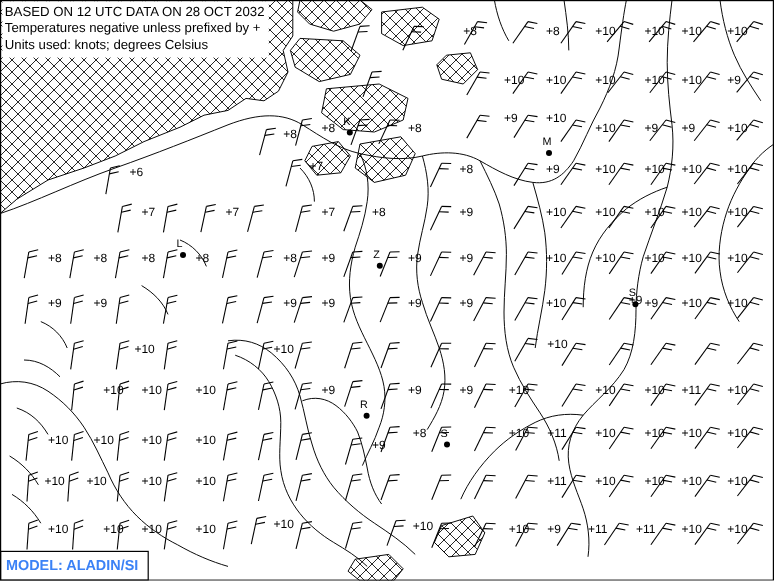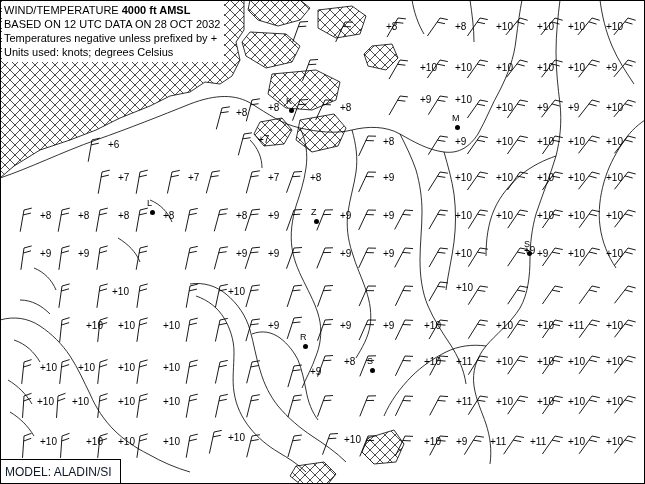--- a/index.html
+++ b/index.html
@@ -3,21 +3,21 @@
 <meta charset="utf-8">
 <style>
   html,body{margin:0;padding:0;background:#fff;}
   body{font-family:"Liberation Sans", sans-serif;}
   #root{position:relative;width:645px;height:484px;background:#fff;overflow:hidden;}
   #map{position:absolute;left:0;top:0;width:645px;height:484px;}
   .hdr{position:absolute;left:2px;top:1px;background:#fff;padding:2px 4px 3px 2px;z-index:40;line-height:14px;}
   .hdr div{font-size:11px;color:#000;white-space:nowrap;}
   .hdr .b{font-weight:bold;}
   .footer{position:absolute;left:0;bottom:0;background:#fff;border:1px solid #000;padding:2px 8px 3px 4px;z-index:40;}
-  .footer span{font-size:12px;font-weight:normal;color:#0f172a;}
+  .footer span{font-size:12px;font-weight:bold;color:#3b82f6;}
   .temp{position:absolute;font-size:10px;color:#000;white-space:nowrap;z-index:20;}
   .city{position:absolute;font-size:9px;color:#000;z-index:25;}
   .dot{position:absolute;width:5px;height:5px;background:#000;border-radius:50%;z-index:26;}
   .frame{position:absolute;left:0;top:0;width:643px;height:482px;border:1px solid #000;z-index:50;pointer-events:none;}
 </style>
 </head>
 <body>
 
 <div id="root">
 
@@ -909,21 +909,20 @@
         </g>
         <g>
           <line x1="628.0" y1="436.0" x2="614.5" y2="453.3"></line>
           <line x1="628.0" y1="436.0" x2="635.7" y2="438.0"></line>
           <line x1="624.9" y1="439.9" x2="632.7" y2="442.0"></line>
         </g>
       </g>
   </svg>
 
   <div class="hdr">
-    <div><span>WIND/TEMPERATURE </span><span class="b">4000 ft AMSL</span></div>
     <div>BASED ON 12 UTC DATA ON 28 OCT 2032</div>
     <div>Temperatures negative unless prefixed by +</div>
     <div>Units used: knots; degrees Celsius</div>
   </div>
 
   <div id="temps-layer">
       <div class="temp" style="left: 386px; top: 21px;">+8</div>
       <div class="temp" style="left: 455px; top: 21px;">+8</div>
       <div class="temp" style="left: 496px; top: 21px;">+10</div>
       <div class="temp" style="left: 537px; top: 21px;">+10</div>

